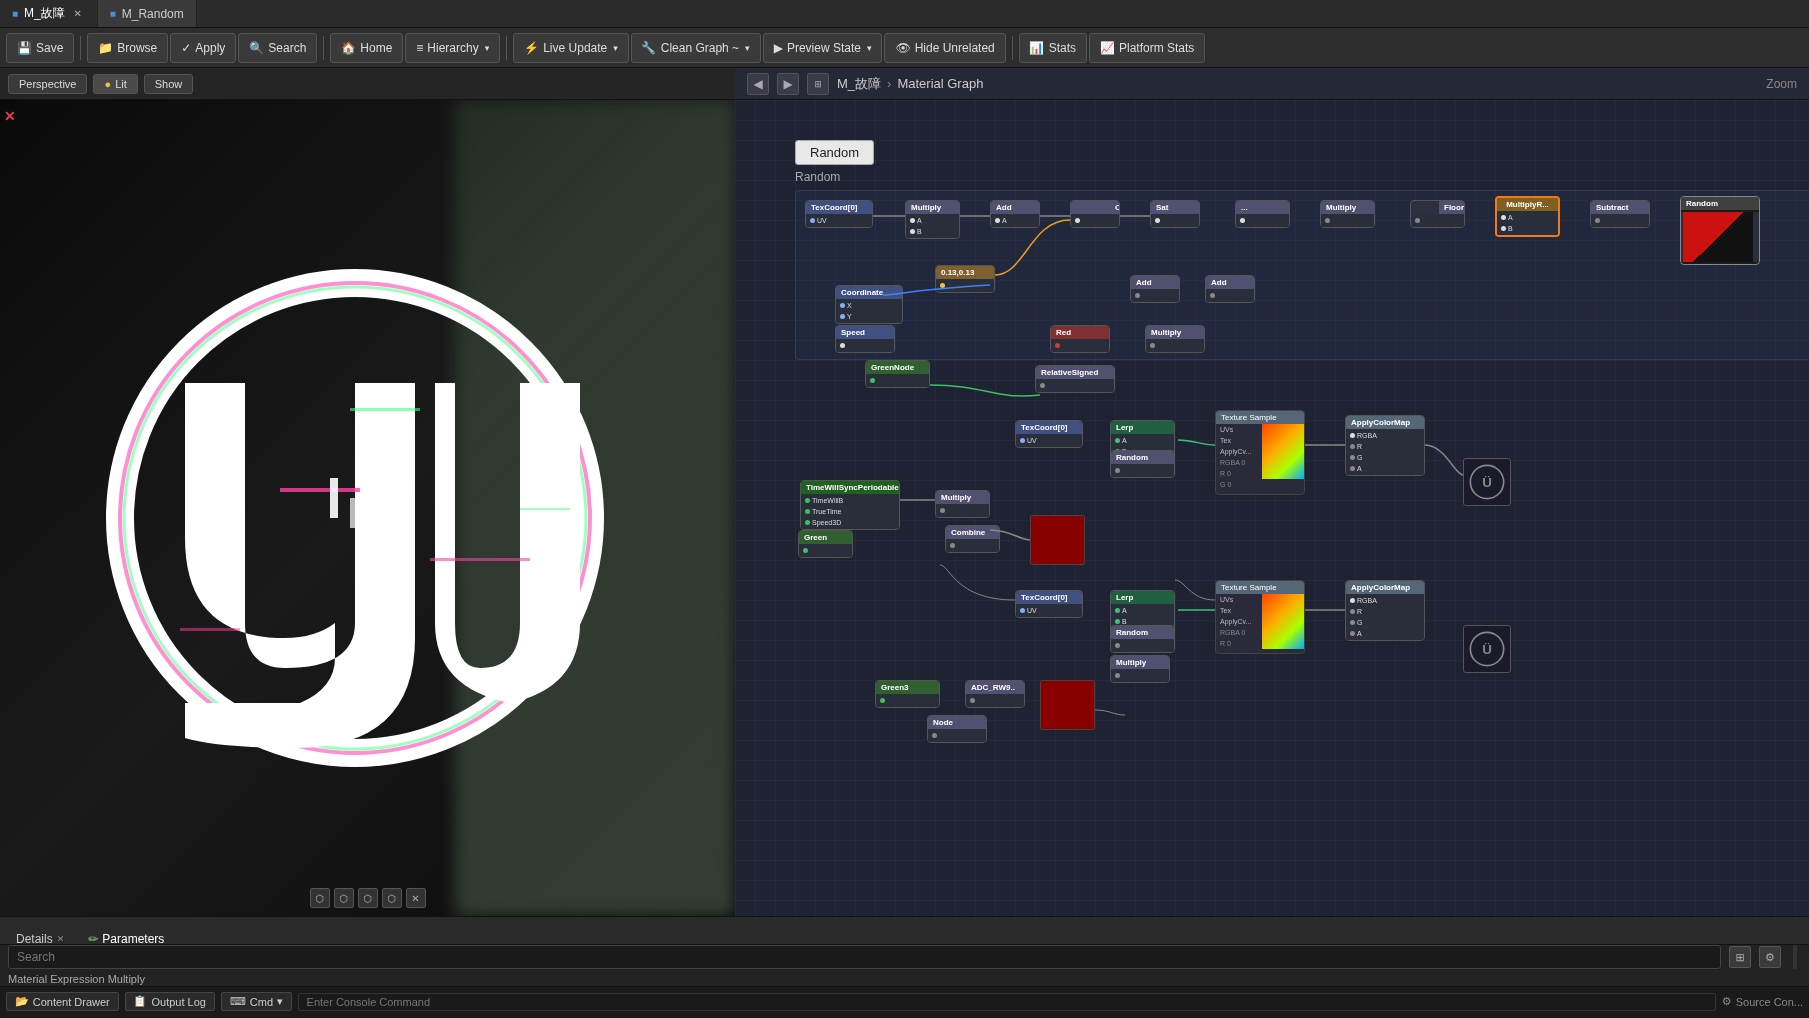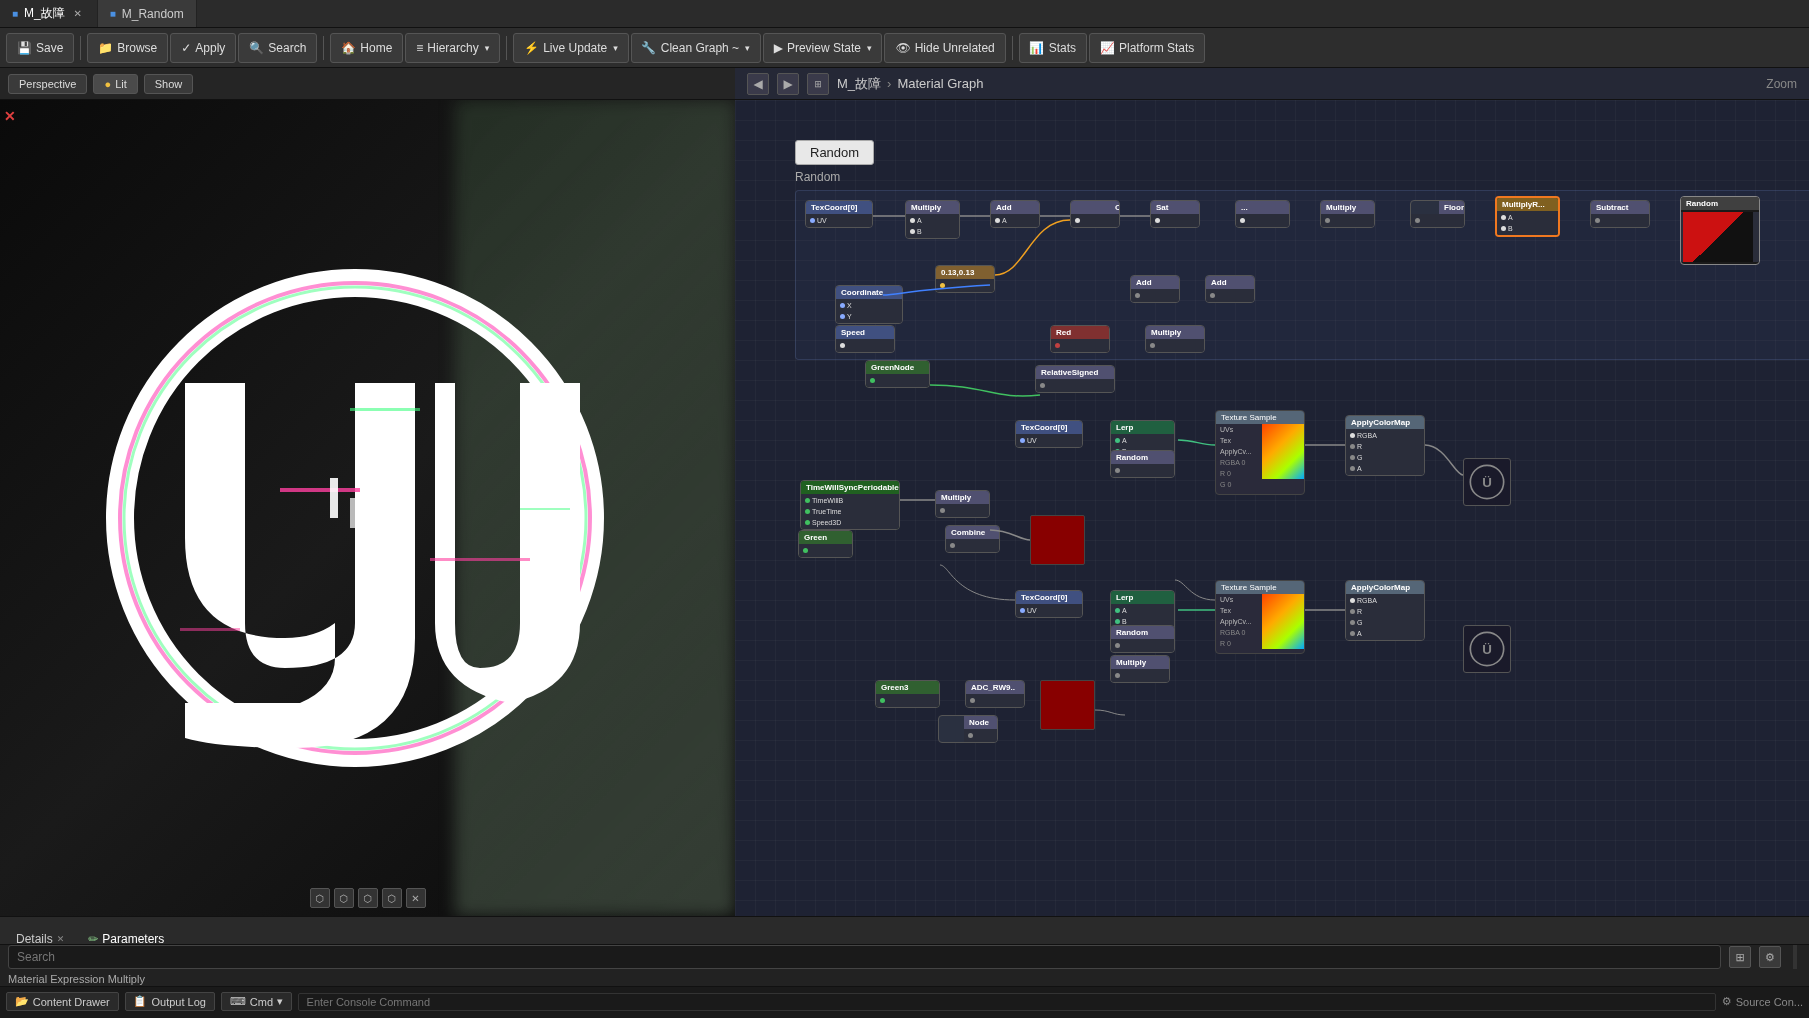--- a/index.html
+++ b/index.html
@@ -683,21 +683,21 @@
       <div class="ng-node" style="left:675px;top:100px;width:55px;background:#2a3040;">
         <div class="ng-node-title" style="background:#505070;margin-left:28px;">Floor</div>
         <div class="ng-node-content">
           <div class="ng-pin-row">
               <div class="ng-pin"></div>
             </div>
         </div>
       </div>
 
       <div class="ng-node selected" style="left:760px;top:96px;width:65px;background:#3a2a10;">
-        <div class="ng-node-title" style="background:#806020;">MultiplyR...</div>
+        <div class="ng-node-title" style="background:#806020;text-align:center;">MultiplyR...</div>
         <div class="ng-node-content">
           <div class="ng-pin-row">
               <div class="ng-pin" style="background:#ddd;"></div>
               <span>A</span>
             </div>
           <div class="ng-pin-row">
               <div class="ng-pin" style="background:#ddd;"></div>
               <span>B</span>
             </div>
         </div>
@@ -1037,21 +1037,21 @@
         <div class="ng-node-title" style="background:#505070;">ADC_RW9..</div>
         <div class="ng-node-content">
           <div class="ng-pin-row">
               <div class="ng-pin"></div>
             </div>
         </div>
       </div>
 
       <div style="position:absolute;left:305px;top:580px;width:55px;height:50px;background:#880000;border:1px solid #444;border-radius:2px;"></div>
 
-      <div class="ng-node" style="left:203px;top:615px;width:60px;background:#2a3040;padding-left:25px;">
+      <div class="ng-node" style="left:192px;top:615px;width:60px;background:#2a3040;">
         <div class="ng-node-title" style="background:#505070;">Node</div>
         <div class="ng-node-content">
           <div class="ng-pin-row">
               <div class="ng-pin"></div>
             </div>
         </div>
       </div>
 
       <svg id="connections-svg" xmlns="http://www.w3.org/2000/svg">
 

